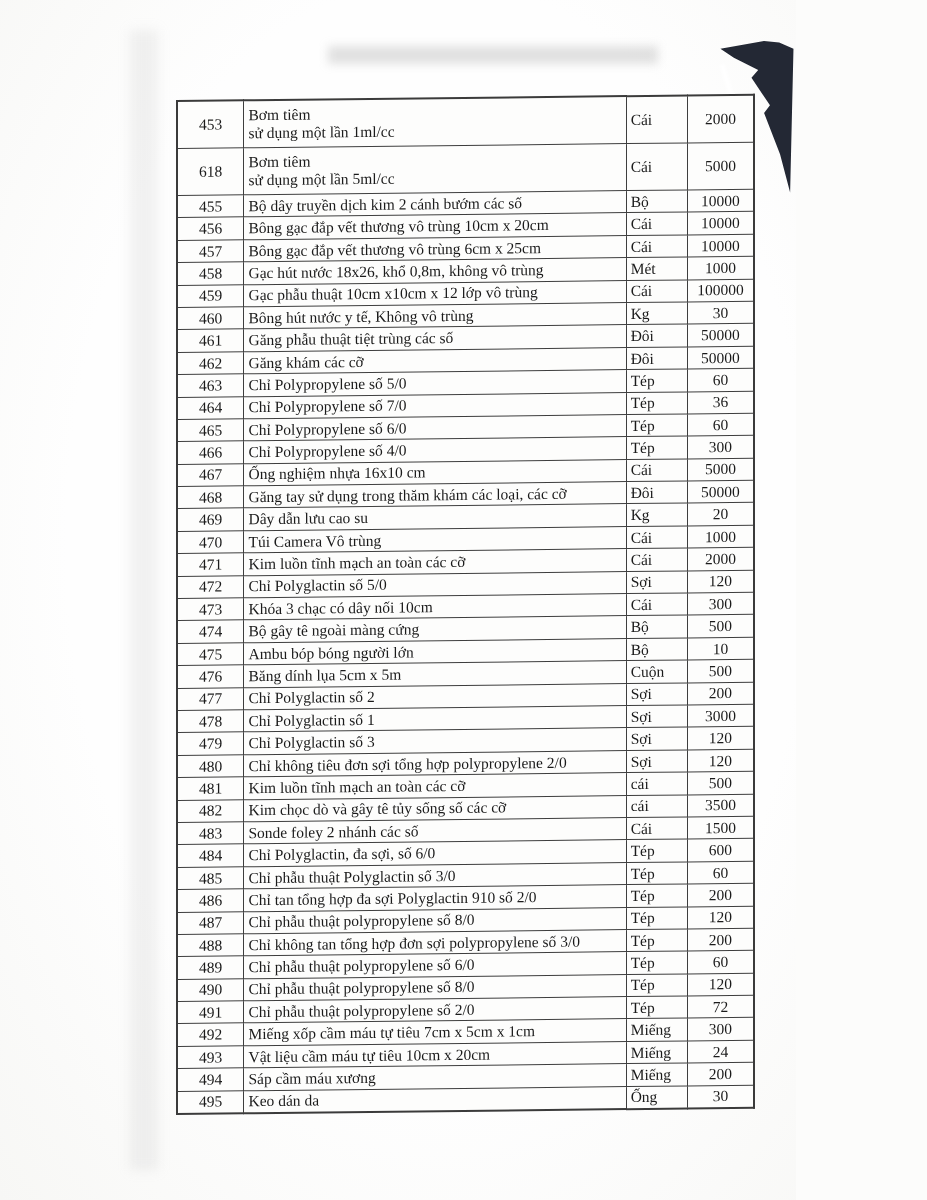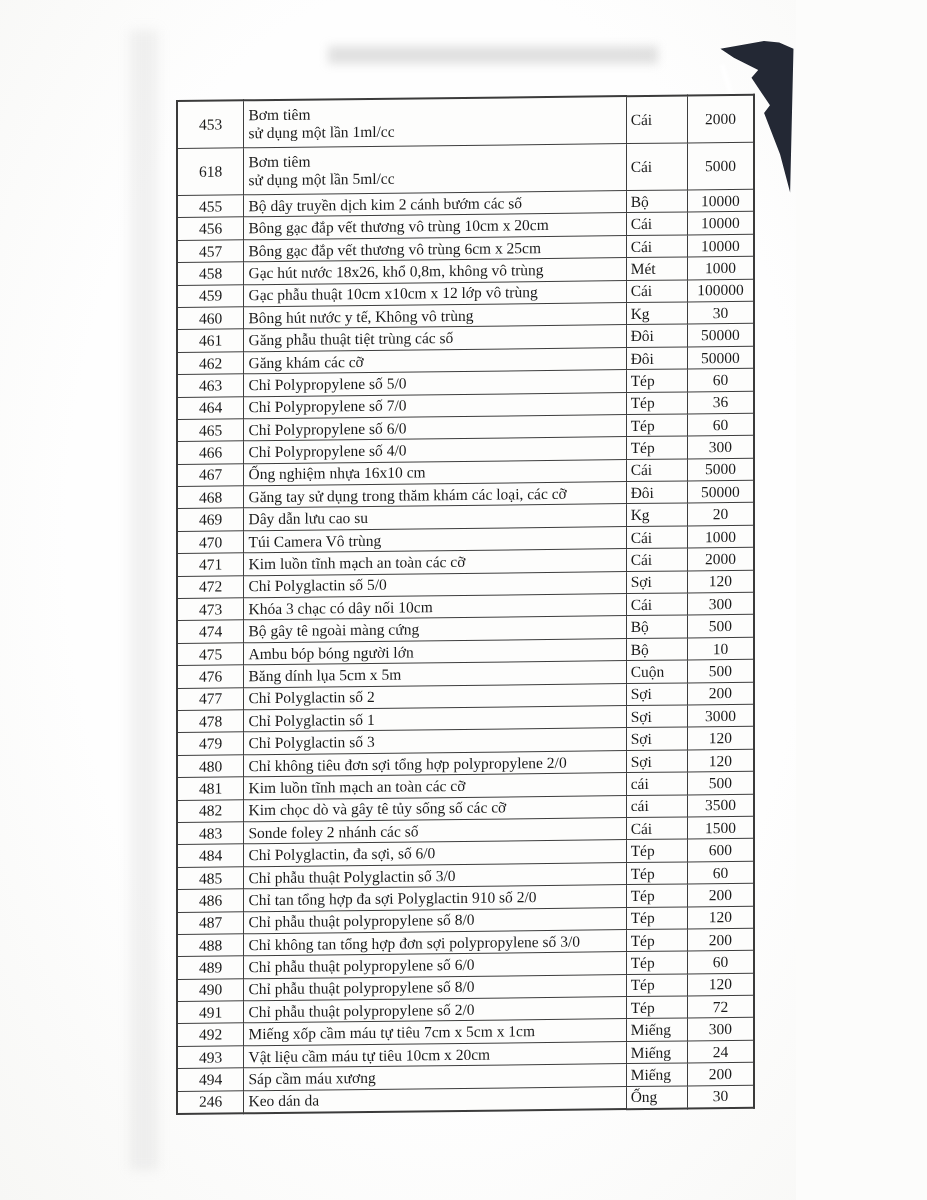--- a/index.html
+++ b/index.html
@@ -356,21 +356,21 @@
             <td class="cell-unit">Miếng</td>
             <td class="cell-qty">24</td>
           </tr>
           <tr>
             <td class="cell-no">494</td>
             <td class="cell-desc">Sáp cầm máu xương</td>
             <td class="cell-unit">Miếng</td>
             <td class="cell-qty">200</td>
           </tr>
           <tr>
-            <td class="cell-no">246</td>
+            <td class="cell-no">495</td>
             <td class="cell-desc">Keo dán da</td>
             <td class="cell-unit">Ống</td>
             <td class="cell-qty">30</td>
           </tr>
         </tbody>
     </table>
   </div>
 </div>
 
 </body></html>

